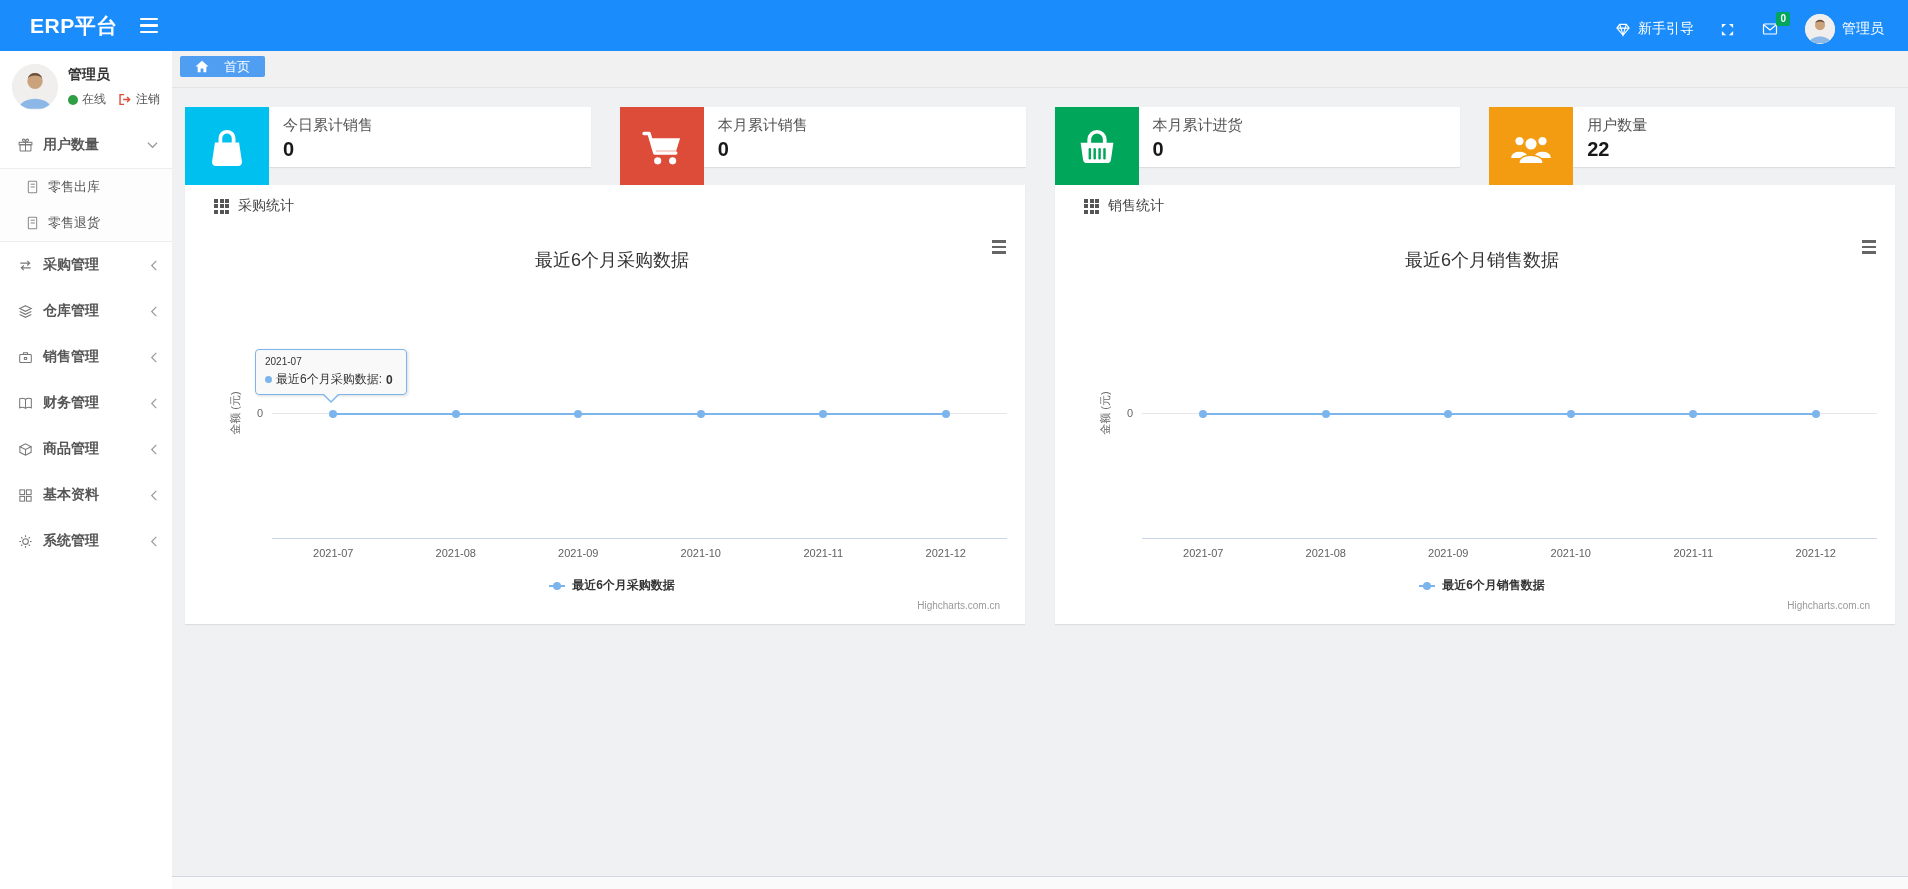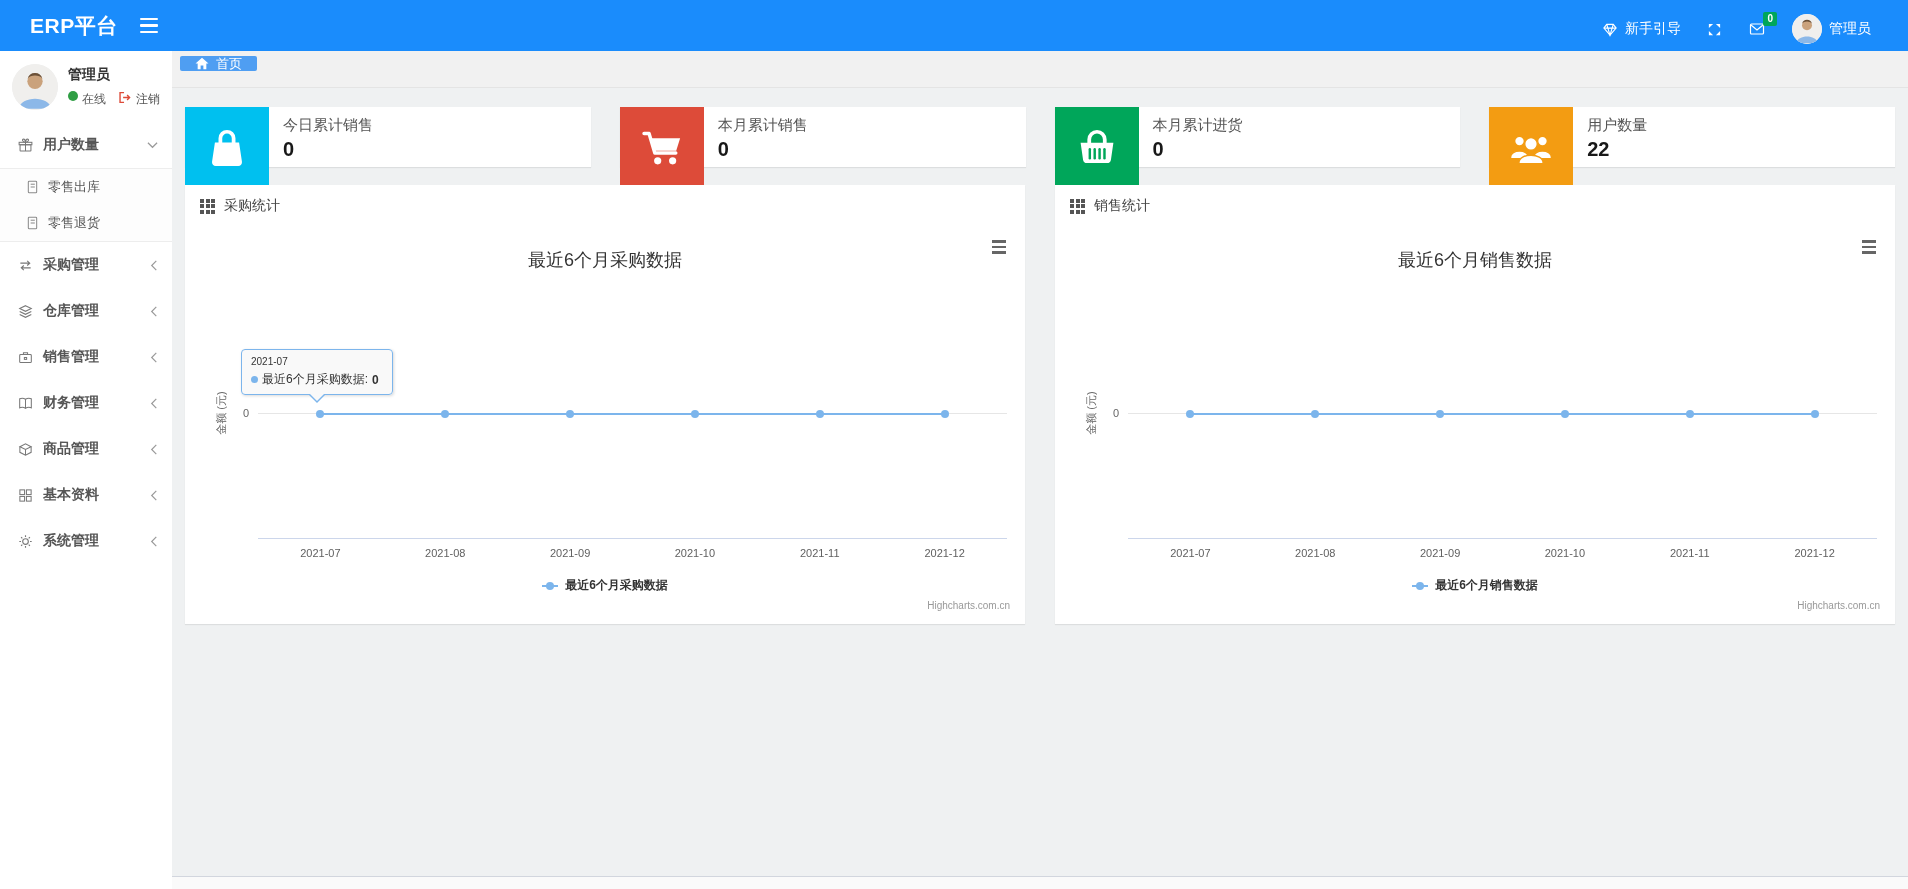--- a/index.html
+++ b/index.html
@@ -5,64 +5,64 @@
   * { margin:0; padding:0; box-sizing:border-box; }
   html,body { width:1908px; height:889px; overflow:hidden;
     font-family:"Liberation Sans","DejaVu Sans",sans-serif; background:#eff1f2; }
 
   
   .navbar { position:fixed; top:0; left:0; width:1908px; height:51px; background:#1a8cfc;
     display:flex; align-items:center; color:#fff; z-index:50; }
   .brand { font-size:21px; font-weight:bold; padding:0 14px 0 30px; letter-spacing:.5px; }
   .nav-toggle { width:34px; height:34px; display:flex; flex-direction:column; justify-content:center; gap:4px; align-items:center; cursor:pointer; }
   .nav-toggle i { display:block; width:18px; height:2.5px; background:#fff; border-radius:1px; }
-  .nav-right { margin-left:auto; display:flex; align-items:center; gap:26px; padding-right:37px; font-size:14px;margin-top:7px; }
+  .nav-right { margin-left:auto; display:flex; align-items:center; gap:26px; padding-right:24px; font-size:14px;margin-top:7px; }
   .nav-item { display:flex; align-items:center; gap:7px; cursor:pointer; }
   .mail-wrap { position:relative; }
   .badge { position:absolute; top:-9px; right:-11px; background:#00a65a; color:#fff; font-size:10px;
     padding:1px 4px; border-radius:2px; line-height:1.2; font-weight:bold; }
   .avatar { width:30px; height:30px; border-radius:50%; overflow:hidden; background:#f2f2f2; display:inline-block; }
 
   
   .sidebar { position:fixed; top:51px; left:0; bottom:0; width:172px; background:#fff; z-index:40; }
   .user-block { display:flex; gap:10px; padding:13px 10px 12px 12px; align-items:center; }
   .avatar-lg { width:46px; height:46px; border-radius:50%; overflow:hidden; background:#eee; flex:0 0 46px; }
   .user-name { font-size:14px; color:#333; font-weight:bold; }
-  .user-status { display:flex; align-items:flex-start; gap:4px; margin-top:7px; font-size:12px; color:#555; }
+  .user-status { display:flex; align-items:center; gap:4px; margin-top:7px; font-size:12px; color:#555; }
   .dot { width:10px; height:10px; border-radius:50%; background:#2f9e44; display:inline-block; }
   .menu { list-style:none; }
   .menu-item { display:flex; align-items:center; gap:10px; padding:0 14px 0 17px; height:46px;
     font-size:14px; font-weight:bold; color:#565656; cursor:pointer; }
   .menu-item .mi-label { flex:1; }
   .submenu { border-top:1px solid #ededed; border-bottom:1px solid #ededed; background:#fdfdfd; }
   .submenu-item { display:flex; align-items:center; gap:8px; padding:0 14px 0 24px; height:36px;
     font-size:13px; color:#555; cursor:pointer; }
   .sicon { display:inline-flex; width:16px; justify-content:center; }
   .chev { display:inline-flex; }
 
   
   .main { margin-left:172px; padding-top:51px; }
   .tabbar { height:37px; background:#f1f1f1; border-bottom:1px solid #e4e4e4; padding:5px 0 0 8px; }
-  .tab-active { display:inline-flex; align-items:center; gap:7px; background:#4f9ef2; color:#fff;
-    font-size:13px; padding:0 15px; height:15px; border-radius:2px; cursor:pointer;justify-content:flex-end; }
+  .tab-active { display:inline-flex; align-items:center; gap:15px; background:#4f9ef2; color:#fff;
+    font-size:13px; padding:0 15px; height:21px; border-radius:2px; cursor:pointer;justify-content:flex-end; }
   .content { padding:19px 13px 0 13px; }
 
   
   .cards { display:flex; gap:29px; }
   .card { flex:1; height:60px; background:#fff; display:flex; box-shadow:0 1px 1px rgba(0,0,0,.08); }
   .card-icon { width:84px; height:84px; display:flex; align-items:center; justify-content:center; flex:0 0 84px; }
   .ci-aqua { background:#00c0ef; } .ci-red { background:#dd4b39; }
   .ci-green { background:#00a65a; } .ci-orange { background:#f39c12; }
   .card-body { padding:9px 14px; }
   .card-title { font-size:15px; color:#555; }
   .card-value { font-size:20px; font-weight:bold; color:#181818; margin-top:3px; }
 
   
   .panels { display:flex; gap:30px; margin-top:18px; }
-  .panel { flex:1; background:#fff; height:439px; box-shadow:0 1px 1px rgba(0,0,0,.08); }
+  .panel { flex:1; background:#fff; height:439px; box-shadow:0 1px 1px rgba(0,0,0,.08);padding-left:14px; }
   .panel-header { height:42px; display:flex; align-items:center; gap:9px; padding:0 15px; }
   .th-icon { display:grid; grid-template-columns:repeat(3,4px); gap:1.5px; }
   .th-icon i { width:4px; height:4px; background:#555; }
   .panel-title { font-size:14px; color:#444; }
 
   
   .chart { position:relative; height:397px; }
   .chart-title { position:absolute; top:21px; left:0; right:0; text-align:center; font-size:18px; color:#333; }
   .ctx-btn { position:absolute; top:10px; right:16px; display:flex; flex-direction:column; gap:3px; cursor:pointer; padding:3px; }
   .ctx-btn i { width:14px; height:2.5px; background:#666; display:block; }
@@ -76,21 +76,21 @@
   .mk { position:absolute; top:0; width:8px; height:8px; border-radius:50%; background:#7cb5ec; transform:translate(-50%,-50%); cursor:pointer; }
   .mk1{left:8.333%}.mk2{left:25%}.mk3{left:41.667%}.mk4{left:58.333%}.mk5{left:75%}.mk6{left:91.667%}
   .xlabels { position:absolute; left:73px; right:18px; top:320px; height:14px; }
   .xlabels span { position:absolute; transform:translateX(-50%); font-size:11px; color:#606060; white-space:nowrap; }
   .xl1{left:8.333%}.xl2{left:25%}.xl3{left:41.667%}.xl4{left:58.333%}.xl5{left:75%}.xl6{left:91.667%}
   .legend { position:absolute; left:0; right:0; top:350px; display:flex; justify-content:center; align-items:center; gap:7px; cursor:pointer; }
   .legend-symbol { position:relative; width:16px; height:8px; }
   .legend-symbol .ln { position:absolute; top:3px; left:0; right:0; height:2px; background:#7cb5ec; }
   .legend-symbol .pt { position:absolute; top:0; left:4px; width:8px; height:8px; border-radius:50%; background:#7cb5ec; }
   .legend-label { font-size:12px; font-weight:bold; color:#333; }
-  .credits { position:absolute; right:15px; top:373px; font-size:10px; color:#999; cursor:pointer; }
+  .credits { position:absolute; right:25px; top:373px; font-size:10px; color:#999; cursor:pointer; }
 
   
   .tooltip { position:absolute; left:56px; top:122px; width:152px; background:rgba(249,249,249,.97);
     border:1px solid #7cb5ec; border-radius:4px; padding:6px 9px; box-shadow:1px 1px 3px rgba(0,0,0,.15); z-index:5; }
   .tt-header { font-size:10px; color:#333; }
   .tt-row { display:flex; align-items:center; gap:4px; margin-top:4px; font-size:12px; color:#333; white-space:nowrap; }
   .tt-dot { width:7px; height:7px; border-radius:50%; background:#7cb5ec; flex:0 0 7px; }
   .tt-value { font-weight:bold; }
   .tt-arrow-b { position:absolute; left:66px; bottom:-9px; border:9px solid transparent; border-bottom:0; border-top-color:#7cb5ec; }
   .tt-arrow-f { position:absolute; left:67.5px; bottom:-7px; border:7.5px solid transparent; border-bottom:0; border-top-color:#f9f9f9; }

